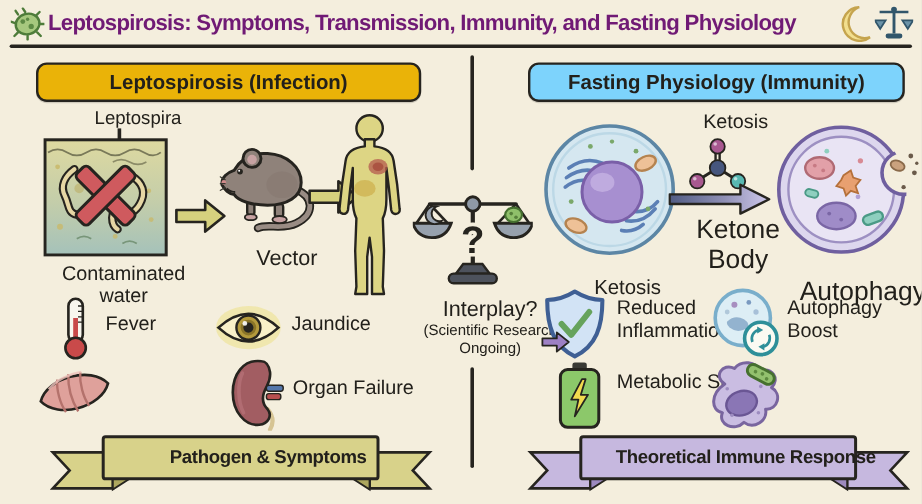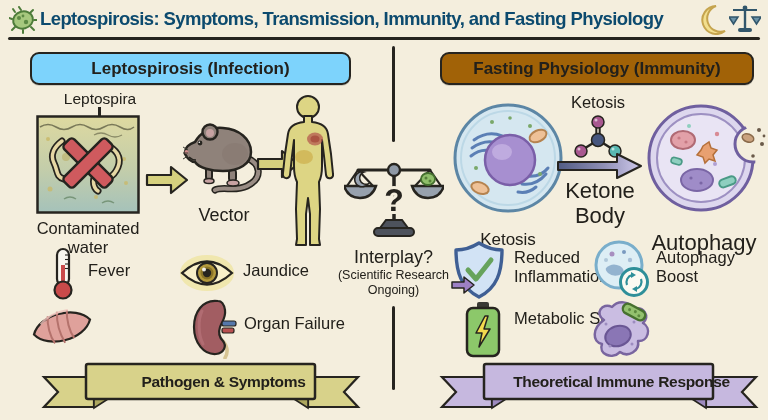--- a/index.html
+++ b/index.html
@@ -2,32 +2,32 @@
 <html><head>
 <meta charset="utf-8">
 <style>
   html,body{margin:0;padding:0;background:#e8e4d4;}
   #canvas{
     position:relative;width:768px;height:420px;background:#f4eedd;
     font-family:"Liberation Sans",sans-serif;color:#22201b;overflow:hidden;
   }
   .abs{position:absolute;}
   .lbl{color:#22201b;line-height:1.15;}
-  .center-txt{text-align:center;}
+  .center-txt{text-align:center;margin-left:15px;}
   .bold{font-weight:400;}
   
-  #title-text{font-size:18.5px;font-weight:700;letter-spacing:-0.6px;white-space:nowrap;color:#0c4a6e;}
+  #title-text{font-size:18.5px;font-weight:700;letter-spacing:-0.6px;white-space:nowrap;color:#701a75;}
   #title-rule{background:#26241f;border-radius:2px;}
   
   .panel-header{
     border:2.5px solid #26241f;border-radius:9px;display:flex;align-items:center;justify-content:center;
     font-weight:700;font-size:17px;box-shadow:0 1px 0 rgba(0,0,0,.15);
   }
-  .panel-header.yellow{background:#7dd3fc;}
-  .panel-header.blue{background:#a16207;}
+  .panel-header.yellow{background:#eab308;}
+  .panel-header.blue{background:#7dd3fc;}
   
   .vline{width:2.5px;background:#26241f;border-radius:2px;}
   
   .banner-wrap{width:326px;height:50px;}
   .banner-text{
     position:absolute;left:48px;top:3px;width:275px;height:35px;
     display:flex;align-items:center;justify-content:center;
     font-weight:700;font-size:15.5px;letter-spacing:-0.3px;white-space:nowrap;
   }
   .item-label{font-size:16.5px;line-height:1.18;}

